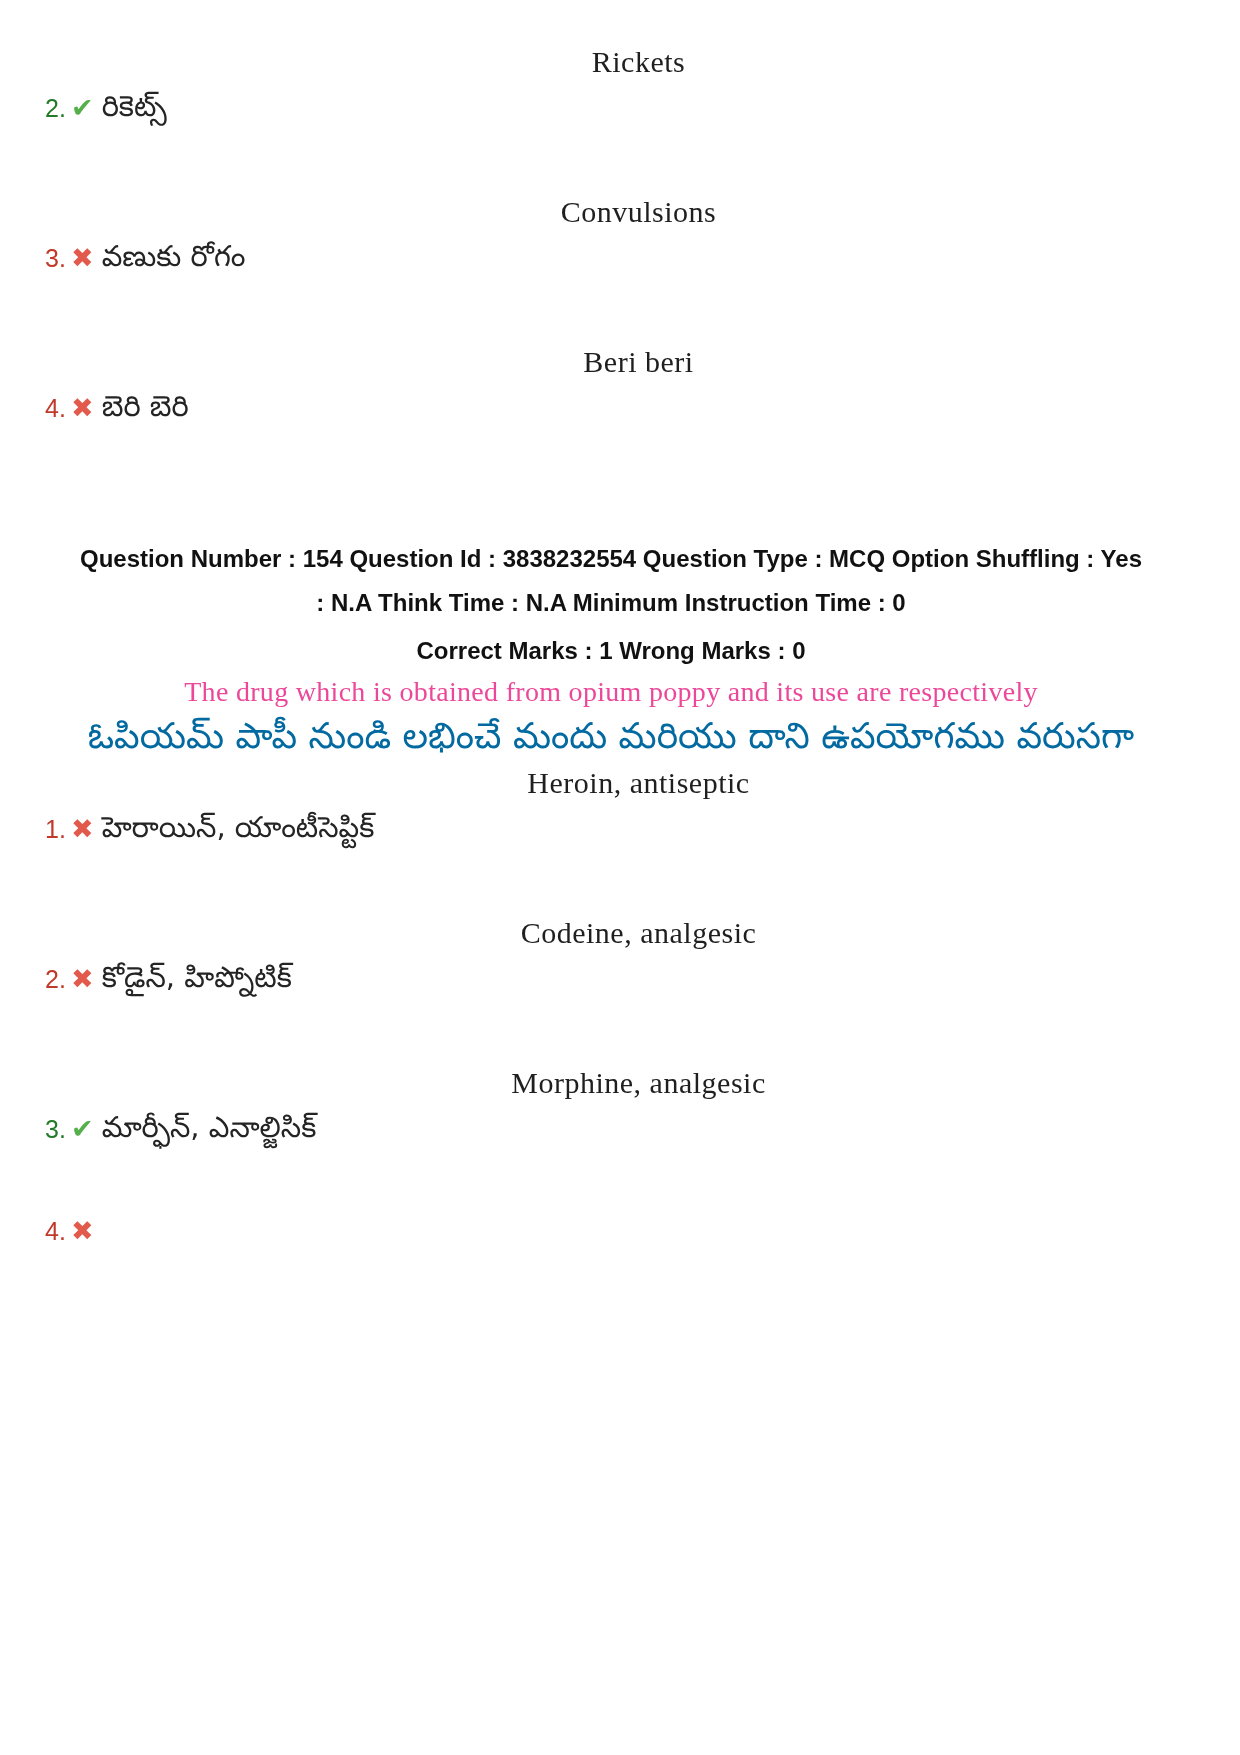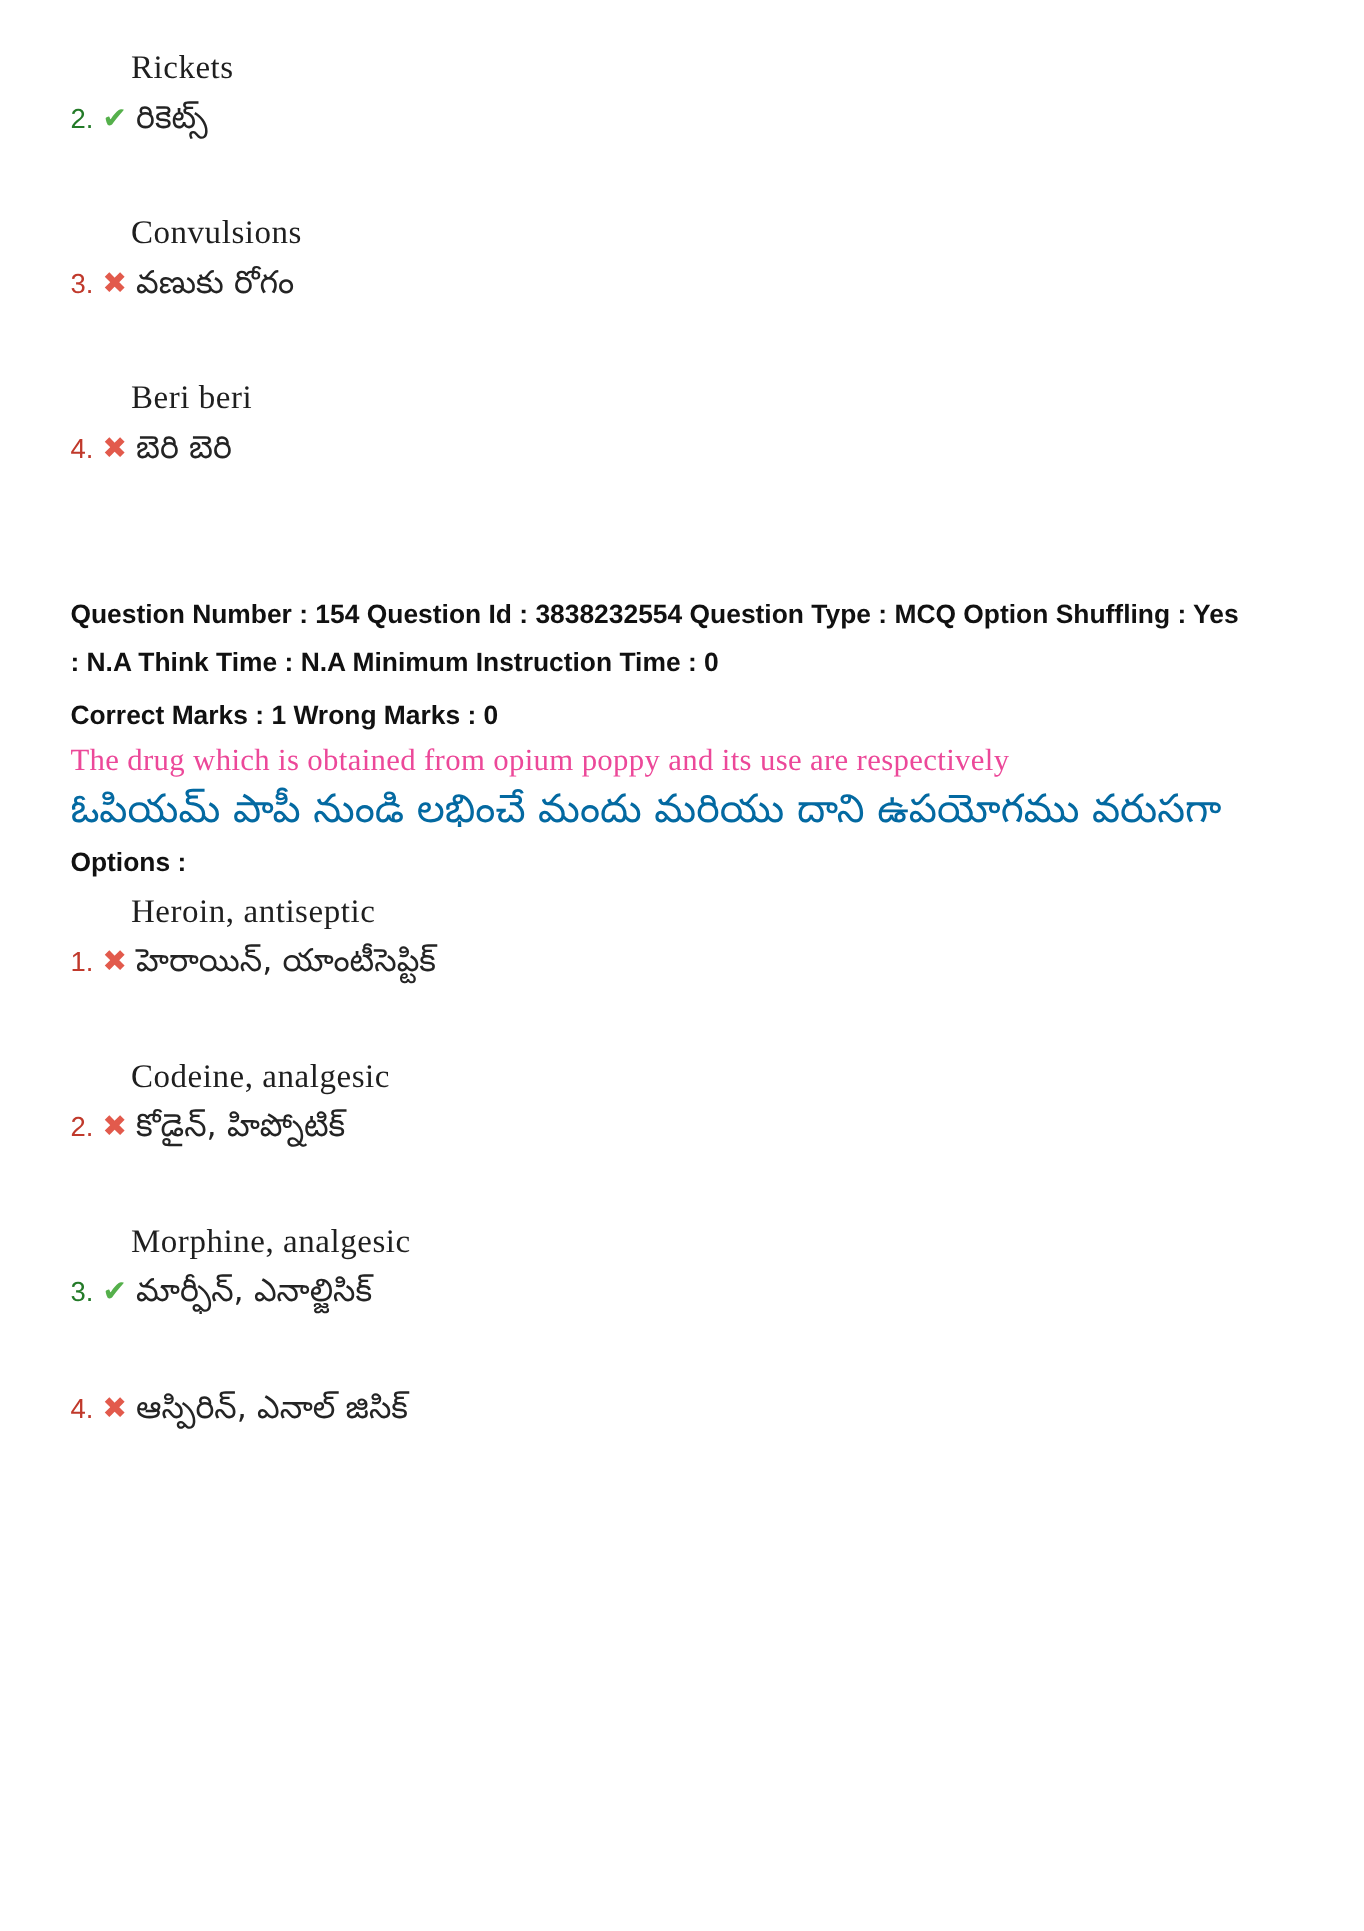--- a/index.html
+++ b/index.html
@@ -6,22 +6,23 @@
   html, body {
     margin: 0; padding: 0;
     background: #ffffff;
     font-family: "Liberation Sans", sans-serif;
     color: #1a1a1a;
   }
   .page {
     width: 1240px;
     height: 1641px;
     background: #ffffff;
-    padding: 42px 60px 40px 64px;
+    padding: 42px 60px 40px 42px;
     overflow: hidden;
+    text-align: center;
   }
 
   
   .option { margin-bottom: 66px; }
   .opt-english {
     margin-left: 55px;
     font-family: "Liberation Serif", "DejaVu Serif", serif;
     font-size: 30px;
     line-height: 40px;
     color: #1f1f1f;
@@ -132,21 +133,20 @@
   <div class="meta">
     <div>Question Number : 154 Question Id : 3838232554 Question Type : MCQ Option Shuffling : Yes</div>
     <div>: N.A Think Time : N.A Minimum Instruction Time : 0</div>
   </div>
 
   <div class="marks-line">Correct Marks : 1 Wrong Marks : 0</div>
 
   <div class="q-english">The drug which is obtained from opium poppy and its use are respectively</div>
   <div class="q-telugu">ఓపియమ్ పాపీ నుండి లభించే మందు మరియు దాని ఉపయోగము  వరుసగా</div>
 
-  <div class="options-label">Options :</div>
 
   <div class="options-list">
 
     <div class="option">
       <div class="opt-english">Heroin, antiseptic</div>
       <div class="opt-line">
         <span class="opt-num num-wrong">1.</span>
         <span class="mark mark-wrong">✖</span>
         <span class="opt-telugu">హెరాయిన్, యాంటీసెప్టిక్</span>
       </div>
@@ -167,19 +167,18 @@
         <span class="opt-num num-correct">3.</span>
         <span class="mark mark-correct">✔</span>
         <span class="opt-telugu">మార్ఫీన్, ఎనాల్జిసిక్</span>
       </div>
     </div>
 
     <div class="option">
       <div class="opt-line">
         <span class="opt-num num-wrong">4.</span>
         <span class="mark mark-wrong">✖</span>
-        <span class="opt-telugu">ఆస్పిరిన్, ఎనాల్ జిసిక్</span>
       </div>
     </div>
 
   </div>
 
 </div>
 
 </body></html>

